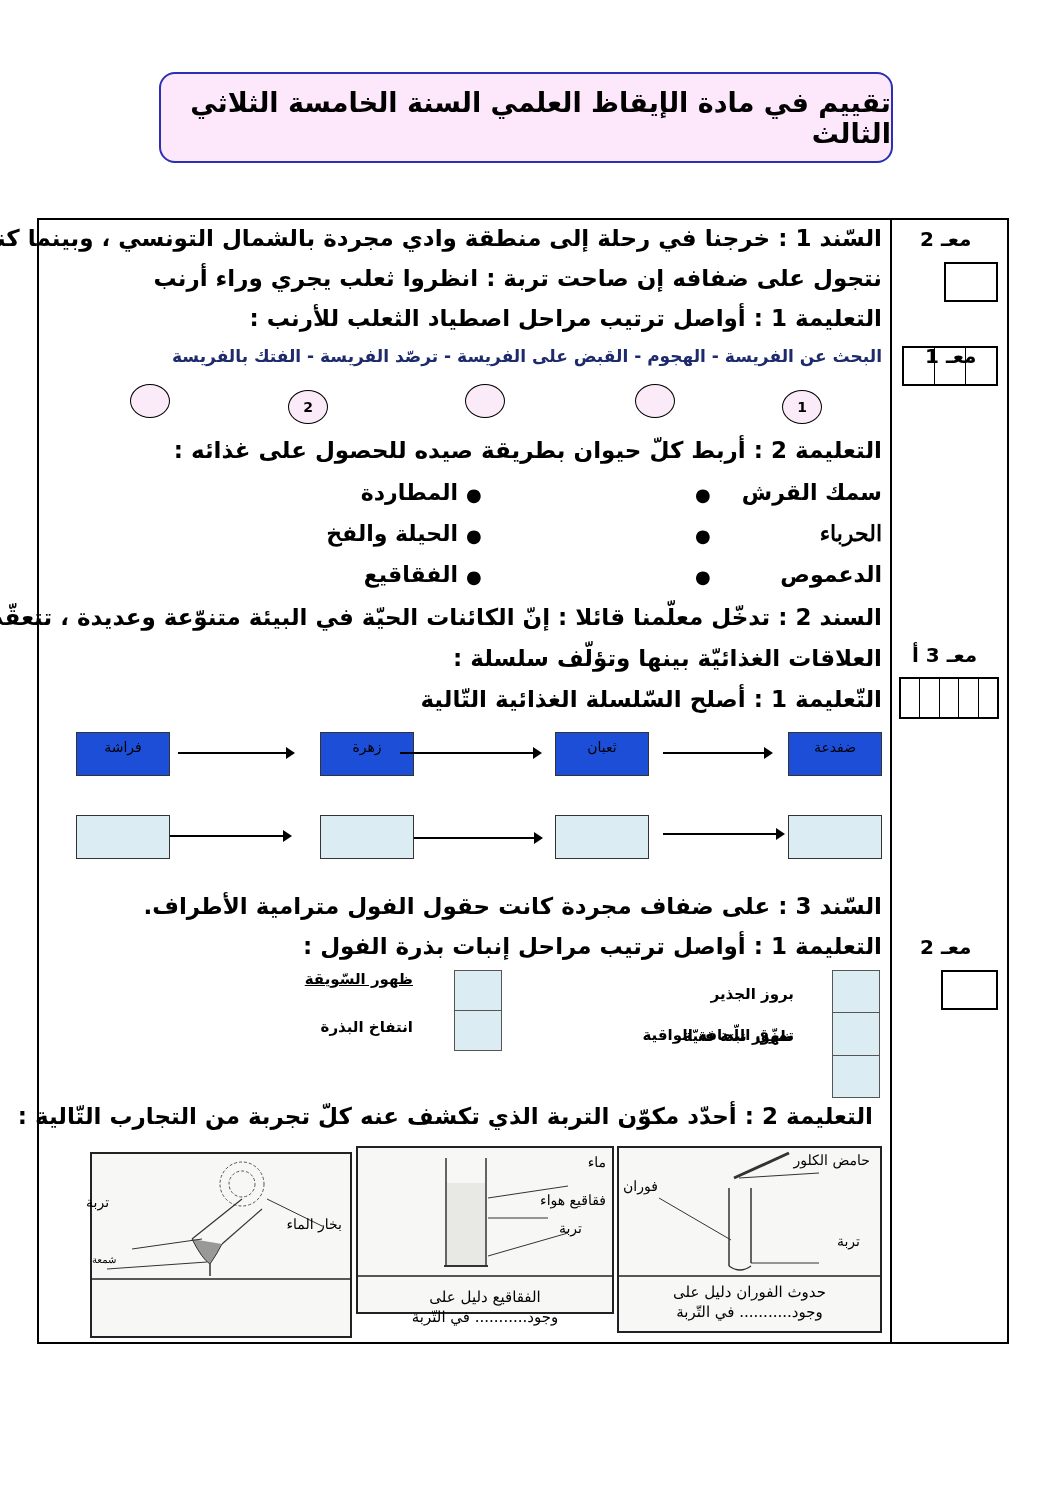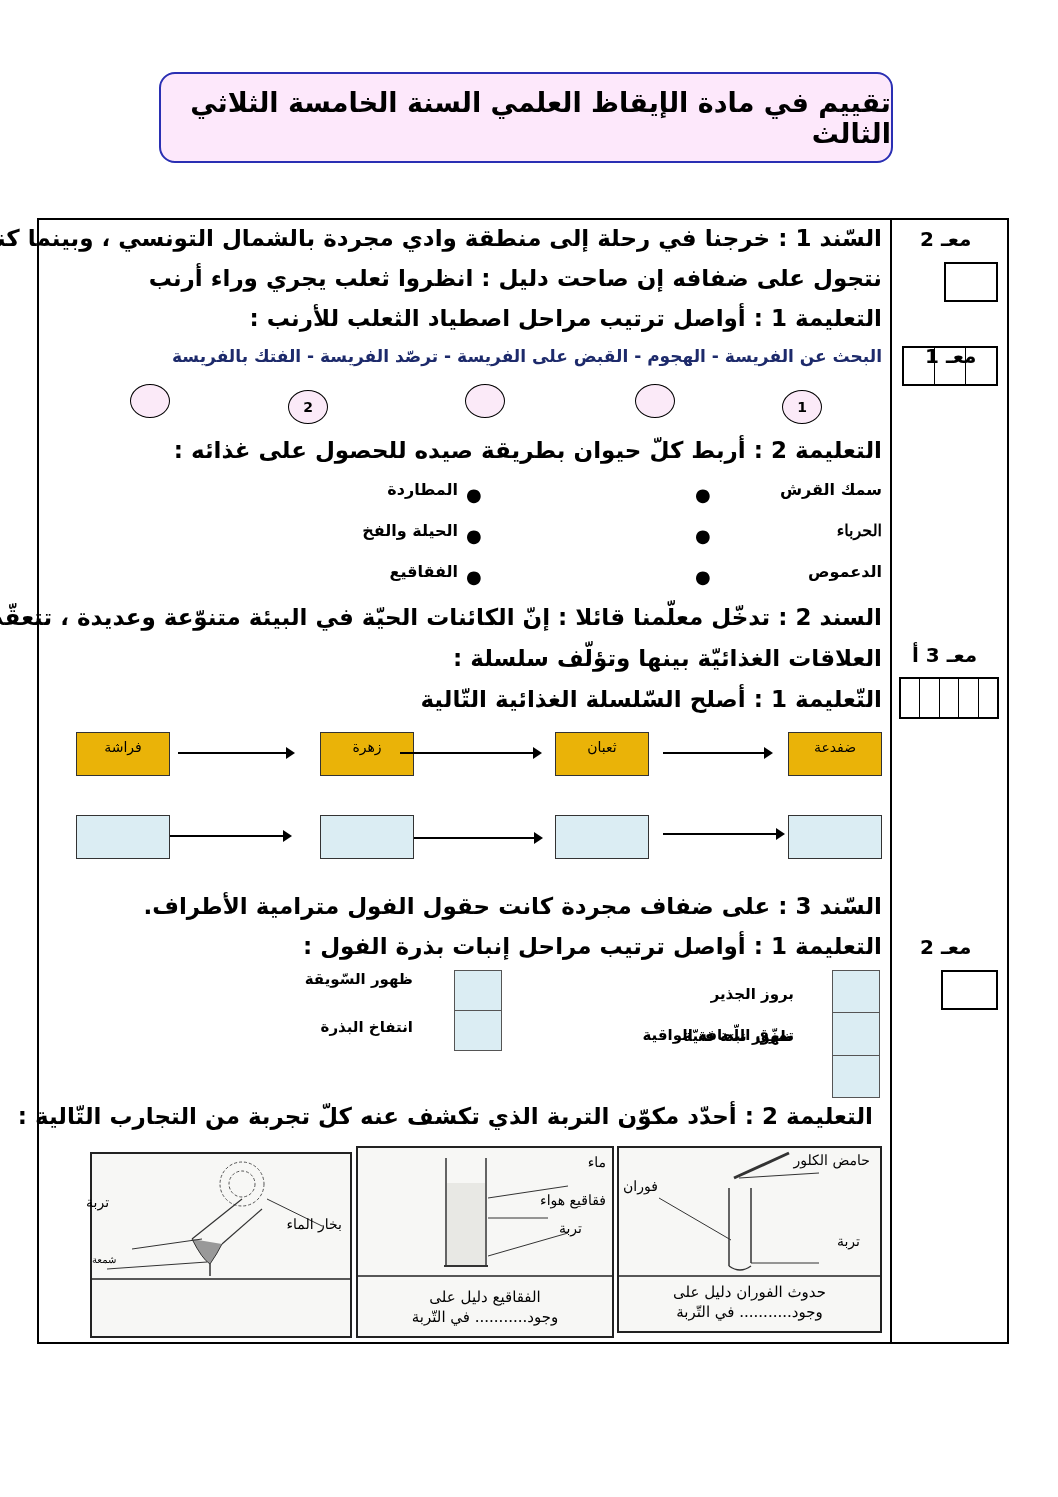--- a/index.html
+++ b/index.html
@@ -10,25 +10,25 @@
   .frame { left: 37px; top: 218px; width: 972px; height: 1126px; border: 2px solid #000; box-sizing: border-box; }
   .divider { left: 890px; top: 218px; width: 2px; height: 1126px; background: #000; }
   .line { direction: rtl; font-weight: bold; font-size: 23px; white-space: nowrap; text-align: right; }
   .stages { direction: rtl; font-weight: bold; font-size: 17px; color: #1d2a6b; white-space: nowrap; }
   .circle { width: 40px; height: 34px; border: 1.5px solid #000; border-radius: 50%; background: #fbeaf8; display:flex; align-items:center; justify-content:center; font-weight:bold; font-size: 14px; box-sizing: border-box; }
   .score-label { font-weight: bold; font-size: 20px; direction: rtl; white-space: nowrap; }
   .score-box { border: 2px solid #000; box-sizing: border-box; display:flex; }
   .score-box .cell { flex: 1; border-left: 1.5px solid #000; }
   .score-box .cell:first-child { border-left: none; }
   .chain-box { width: 94px; height: 44px; border: 1.5px solid #333; box-sizing: border-box; display:flex; align-items:flex-start; justify-content:center; padding-top: 6px; font-size: 14px; direction: rtl; }
-  .pink { background: #eab308; }
+  .pink { background: #1d4ed8; }
   .blue { background: #dbedf3; }
   .arrow { height: 2px; background: #000; }
   .arrow::after { content: ""; position: absolute; right: -2px; top: -5px; border-left: 9px solid #000; border-top: 6px solid transparent; border-bottom: 6px solid transparent; }
-  .match-item { direction: rtl; font-weight: bold; font-size: 16px; white-space: nowrap; }
+  .match-item { direction: rtl; font-weight: bold; font-size: 22px; white-space: nowrap; }
   .dot { font-size: 18px; }
   .seed-col { border: 1.5px solid #555; background: #dbedf3; box-sizing: border-box; display:flex; flex-direction: column; }
   .seed-col .c { flex: 1; border-top: 1px solid #555; }
   .seed-col .c:first-child { border-top: none; }
   .seed-label { direction: rtl; font-weight: bold; font-size: 15px; white-space: nowrap; }
   .exp-panel { border: 2px solid #222; box-sizing: border-box; background: #f7f7f5; }
   .exp-cap { direction: rtl; font-size: 15px; text-align: center; line-height: 1.3; font-family: "DejaVu Serif", serif; }
   .exp-label { direction: rtl; font-size: 14px; font-family: "DejaVu Serif", serif; white-space: nowrap; }
 </style>
 </head>
@@ -61,21 +61,21 @@
     <div class="cell"></div>
     <div class="cell"></div>
   </div>
 
 <div class="abs score-label" style="left:920px; top:935px;">معـ 2</div>
 <div class="abs score-box" style="left:941px; top:970px; width:57px; height:40px;">
     <div class="cell"></div>
   </div>
 
 <div class="abs line" style="right:176px; top:225px;">السّند 1 : خرجنا في رحلة إلى منطقة وادي مجردة بالشمال التونسي ، وبينما كنا</div>
-<div class="abs line" style="right:176px; top:265px;">نتجول على ضفافه إن صاحت دليل : انظروا ثعلب يجري وراء أرنب</div>
+<div class="abs line" style="right:176px; top:265px;">نتجول على ضفافه إن صاحت تربة : انظروا ثعلب يجري وراء أرنب</div>
 <div class="abs line" style="right:176px; top:305px;">التعليمة 1 : أواصل ترتيب مراحل اصطياد الثعلب للأرنب :</div>
 <div class="abs stages" style="right:176px; top:346px;">البحث عن الفريسة - الهجوم - القبض على الفريسة - ترصّد الفريسة - الفتك بالفريسة</div>
 
 <div class="abs circle" style="left:782px; top:390px;">1</div>
 <div class="abs circle" style="left:635px; top:384px;"></div>
 <div class="abs circle" style="left:465px; top:384px;"></div>
 <div class="abs circle" style="left:288px; top:390px;">2</div>
 <div class="abs circle" style="left:130px; top:384px;"></div>
 
 <div class="abs line" style="right:176px; top:437px;">التعليمة 2 : أربط كلّ حيوان بطريقة صيده للحصول على غذائه :</div>
@@ -127,21 +127,21 @@
     <div class="c"></div>
   </div>
 <div class="abs seed-label" style="right:264px; top:985px;">بروز الجذير</div>
 <div class="abs seed-label" style="right:264px; top:1027px;">ظهور نبتة فتيّة</div>
 <div class="abs seed-label" style="right:264px; top:1026px;margin-left:44px;">تمزّق اللّحافة الواقية</div>
 
 <div class="abs seed-col" style="left:454px; top:970px; width:48px; height:81px;">
     <div class="c"></div>
     <div class="c"></div>
   </div>
-<div class="abs seed-label" style="right:645px; top:970px;">ظهور السّويقة</div>
+<div class="abs seed-label" style="right:645px; top:970px;text-decoration:underline;">ظهور السّويقة</div>
 <div class="abs seed-label" style="right:645px; top:1018px;">انتفاخ البذرة</div>
 
 <div class="abs line" style="right:185px; top:1103px;">التعليمة 2 : أحدّد مكوّن التربة الذي تكشف عنه كلّ تجربة من التجارب التّالية :</div>
 
 <div class="abs exp-panel" style="left:617px; top:1146px; width:265px; height:187px;">
   <svg width="261" height="130" style="position:absolute; left:0; top:0;">
     <line x1="0" y1="128" x2="261" y2="128" stroke="#222" stroke-width="1.5"></line>
     <line x1="110" y1="40" x2="110" y2="118" stroke="#333" stroke-width="1.5"></line>
     <line x1="132" y1="40" x2="132" y2="115" stroke="#333" stroke-width="1.5"></line>
     <path d="M110 118 Q121 126 132 118" fill="none" stroke="#333" stroke-width="1.5"></path>
@@ -152,21 +152,21 @@
   </svg>
   <div class="abs exp-label" style="right:10px; top:4px;">حامض الكلور</div>
   <div class="abs exp-label" style="left:4px; top:30px;">فوران</div>
   <div class="abs exp-label" style="right:20px; top:85px;">تربة</div>
   <div class="abs exp-cap" style="left:0; right:0; top:135px;">
     <div>حدوث الفوران دليل على</div>
     <div>وجود........... في التّربة</div>
   </div>
 </div>
 
-<div class="abs exp-panel" style="left:356px; top:1146px; width:258px; height:192px;">
+<div class="abs exp-panel" style="left:356px; top:1146px; width:258px; height:168px;">
   <svg width="254" height="130" style="position:absolute; left:0; top:0;">
     <line x1="0" y1="128" x2="254" y2="128" stroke="#222" stroke-width="1.5"></line>
     <line x1="88" y1="10" x2="88" y2="118" stroke="#333" stroke-width="1.5"></line>
     <line x1="128" y1="10" x2="128" y2="118" stroke="#333" stroke-width="1.5"></line>
     <line x1="86" y1="118" x2="130" y2="118" stroke="#333" stroke-width="2"></line>
     <rect x="89" y="35" width="38" height="82" fill="#e8e8e4" stroke="none"></rect>
     <line x1="130" y1="50" x2="210" y2="38" stroke="#333" stroke-width="1"></line>
     <line x1="130" y1="70" x2="190" y2="70" stroke="#333" stroke-width="1"></line>
     <line x1="130" y1="108" x2="210" y2="85" stroke="#333" stroke-width="1"></line>
   </svg>

